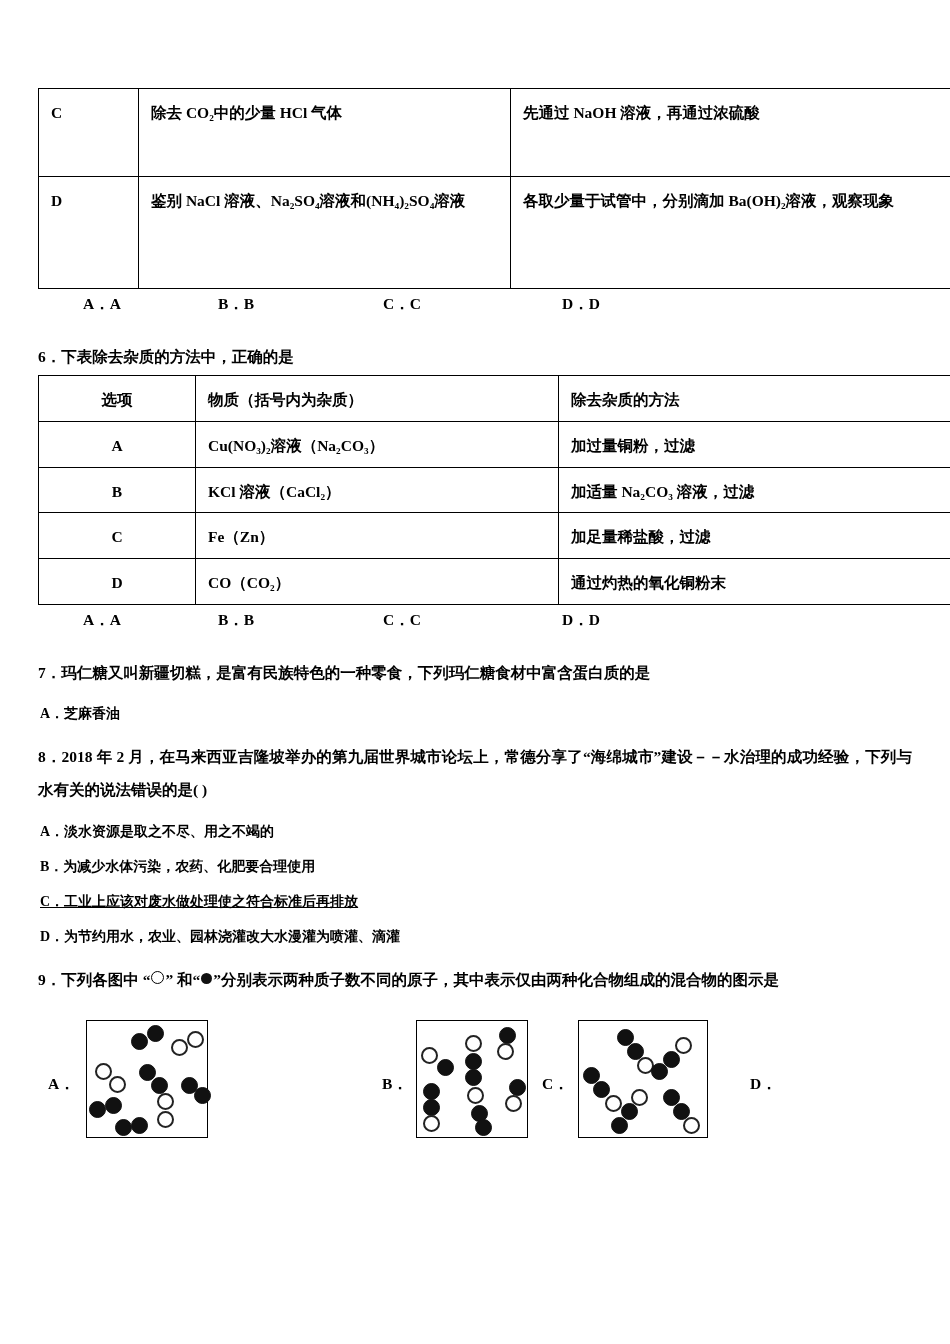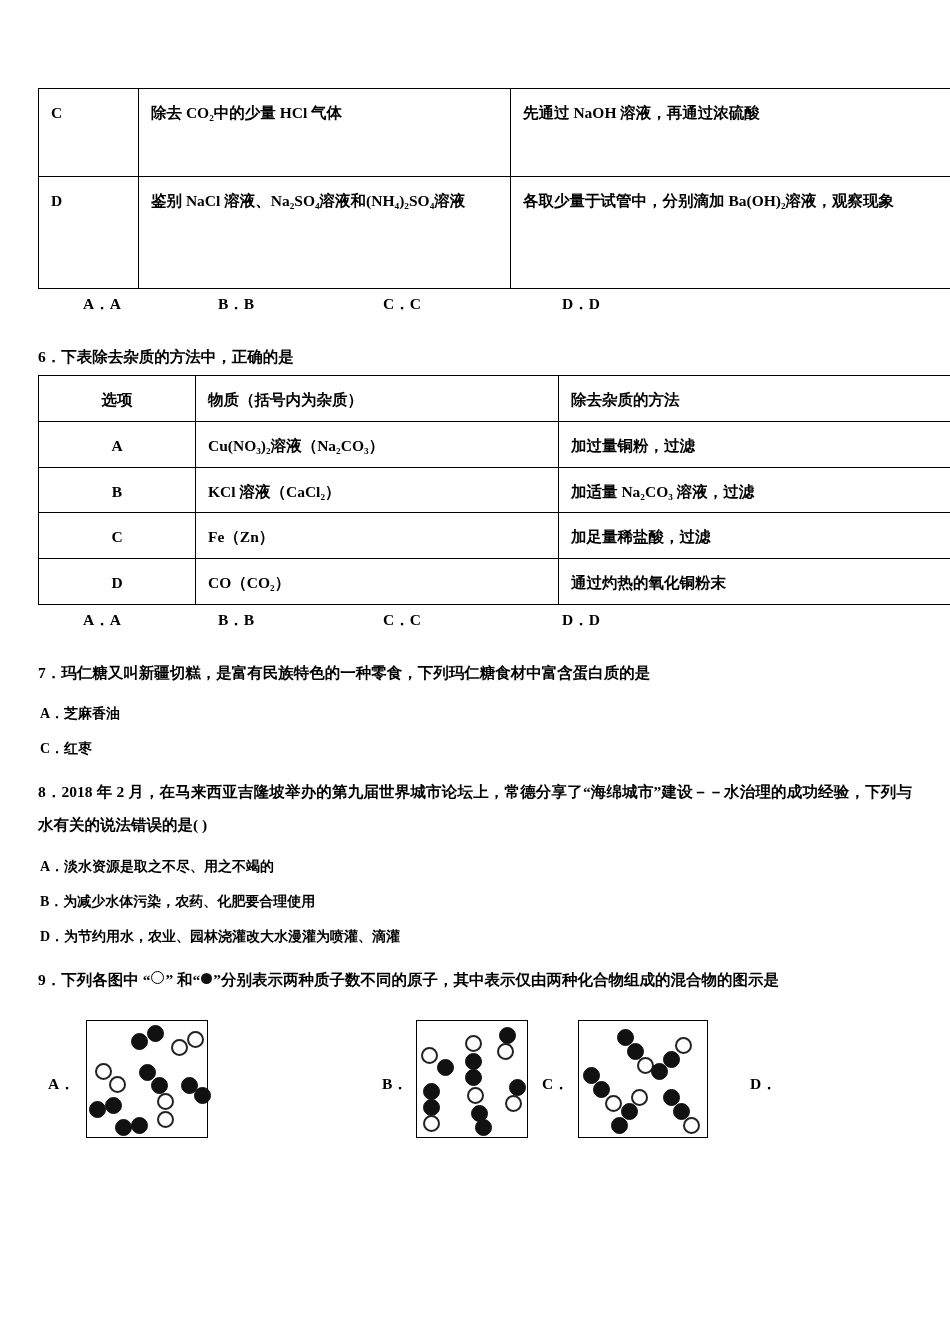--- a/index.html
+++ b/index.html
@@ -196,25 +196,25 @@
 
   <div class="ansrow">
     <span class="a1">A．A</span>
     <span class="a2">B．B</span>
     <span class="a3">C．C</span>
     <span class="a4">D．D</span>
   </div>
 
   <div class="qstem">7．玛仁糖又叫新疆切糕，是富有民族特色的一种零食，下列玛仁糖食材中富含蛋白质的是</div>
   <div class="qopt">A．芝麻香油</div>
-  <div class="qopt">C．红枣</div>
 
   <div class="qstem wide">8．2018 年 2 月，在马来西亚吉隆坡举办的第九届世界城市论坛上，常德分享了“海绵城市”建设－－水治理的成功经验，下列与水有关的说法错误的是(    )</div>
   <div class="qopt">A．淡水资源是取之不尽、用之不竭的</div>
   <div class="qopt">B．为减少水体污染，农药、化肥要合理使用</div>
+  <div class="qopt underline">C．工业上应该对废水做处理使之符合标准后再排放</div>
   <div class="qopt">D．为节约用水，农业、园林浇灌改大水漫灌为喷灌、滴灌</div>
 
   <div class="qstem">
     <span>9．下列各图中 “</span><span class="inline-circle-open"></span><span>” 和“</span><span class="inline-circle-filled"></span><span>”分别表示两种质子数不同的原子，其中表示仅由两种化合物组成的混合物的图示是</span>
   </div>
 
   <div class="molrow">
     <span class="mollabel" style="left:10px; top:64px;">A．</span>
     <div class="molbox" id="box-a" style="left:48px; top:10px; width:122px; height:118px;">
           <div class="atom black" style="left: 44px; top: 12px; width: 17px; height: 17px;"></div>

